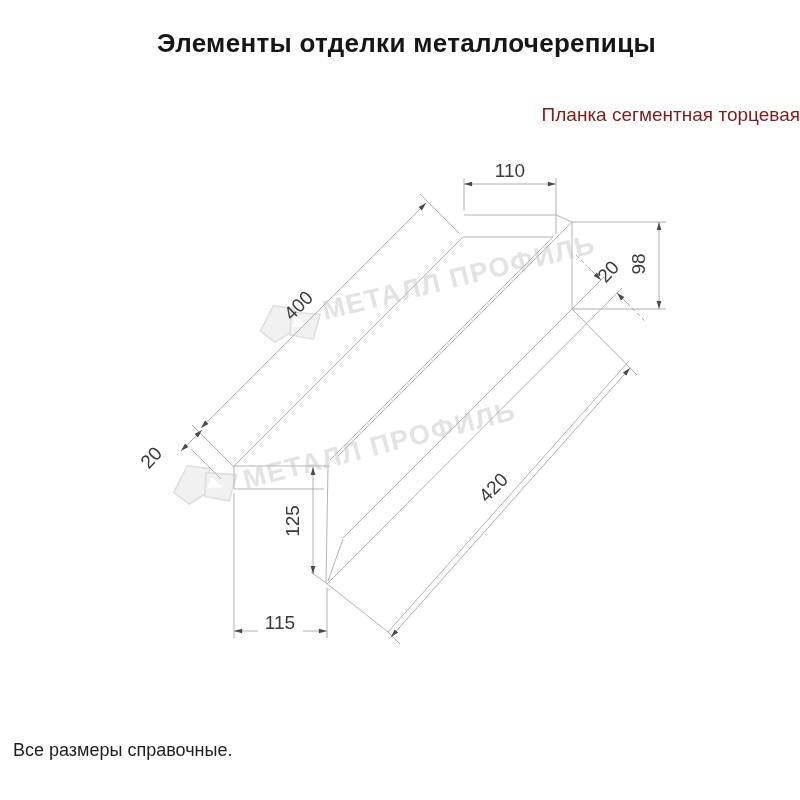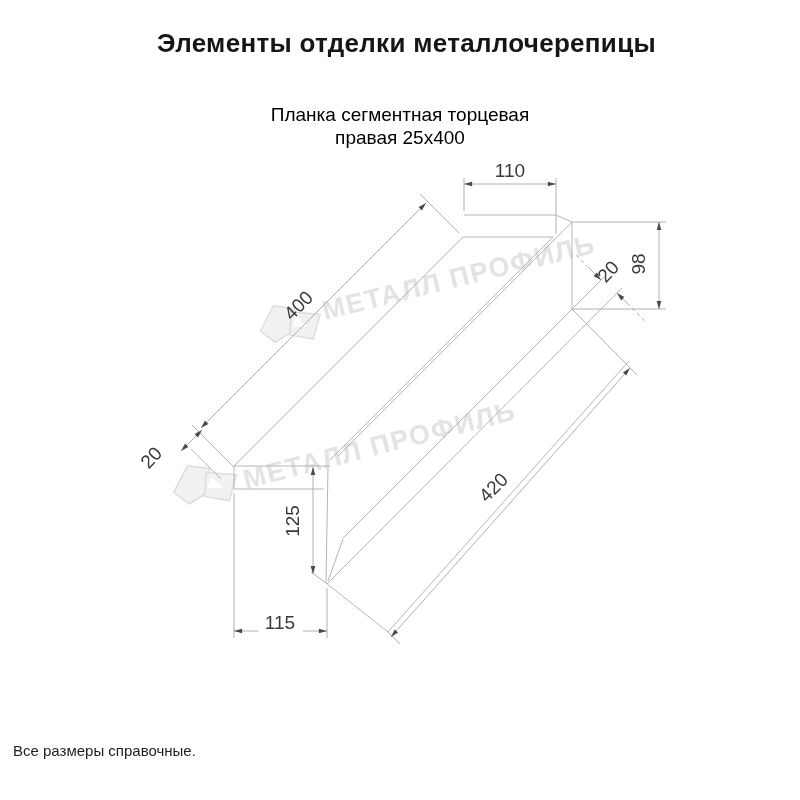--- a/index.html
+++ b/index.html
@@ -1,41 +1,40 @@
 <!DOCTYPE html>
 <html><head>
 <meta charset="utf-8">
 <style>
   html,body{margin:0;padding:0;background:#fff;}
   .page{position:relative;width:800px;height:800px;background:#ffffff;overflow:hidden;
         font-family:"Liberation Sans","DejaVu Sans",sans-serif;}
   .title{position:absolute;top:28px;left:0;right:0;text-align:center;
          font-size:26px;font-weight:bold;color:#161616;letter-spacing:.3px;padding-left:13px;}
-  .subtitle{position:absolute;top:103px;left:0;right:0;text-align:center;
-            font-size:19px;color:#000000;line-height:23px;}
-  .footer{position:absolute;left:13px;top:740px;font-size:15px;color:#1f1f1f;line-height:21px;}
+  .subtitle{position:absolute;top:103px;left:0;right:0;text-align:right;
+            font-size:19px;color:#7f1d1d;line-height:23px;}
+  .footer{position:absolute;left:13px;top:740px;font-size:18px;color:#1f1f1f;line-height:21px;}
   svg.draw{position:absolute;left:0;top:0;}
   .edge{stroke:#b5b5b5;stroke-width:1;fill:none;}
   .dim{stroke:#b0b0b0;stroke-width:1;fill:none;}
   .dash{stroke:#b0b0b0;stroke-width:1;fill:none;stroke-dasharray:4 3;}
   .dimtxt{fill:#3a3a3a;font-size:19px;}
   .wmtext{fill:#e3e3e3;font-size:27px;font-weight:bold;letter-spacing:1.5px;}
   .logoshape{stroke:#dedede;fill:#f1f1f1;stroke-width:1.5;}
   .logonotch{fill:#ffffff;stroke:none;}
 </style>
 </head>
 <body>
 
 <div class="page">
 
   <div class="title">Элементы отделки металлочерепицы</div>
 
   <div class="subtitle">
     <div>Планка сегментная торцевая</div>
-    <div>правая 25х400</div>
   </div>
 
   <svg class="draw" width="800" height="800" viewBox="0 0 800 800">
     <defs>
       <marker id="arr" viewBox="0 0 10 10" refX="9.5" refY="5" markerWidth="9" markerHeight="9" orient="auto-start-reverse" markerUnits="userSpaceOnUse">
         <path d="M0.5,2.4 L9.5,5 L0.5,7.6 Z" fill="#4a4a4a"></path>
       </marker>
     </defs>
 
     <g>

